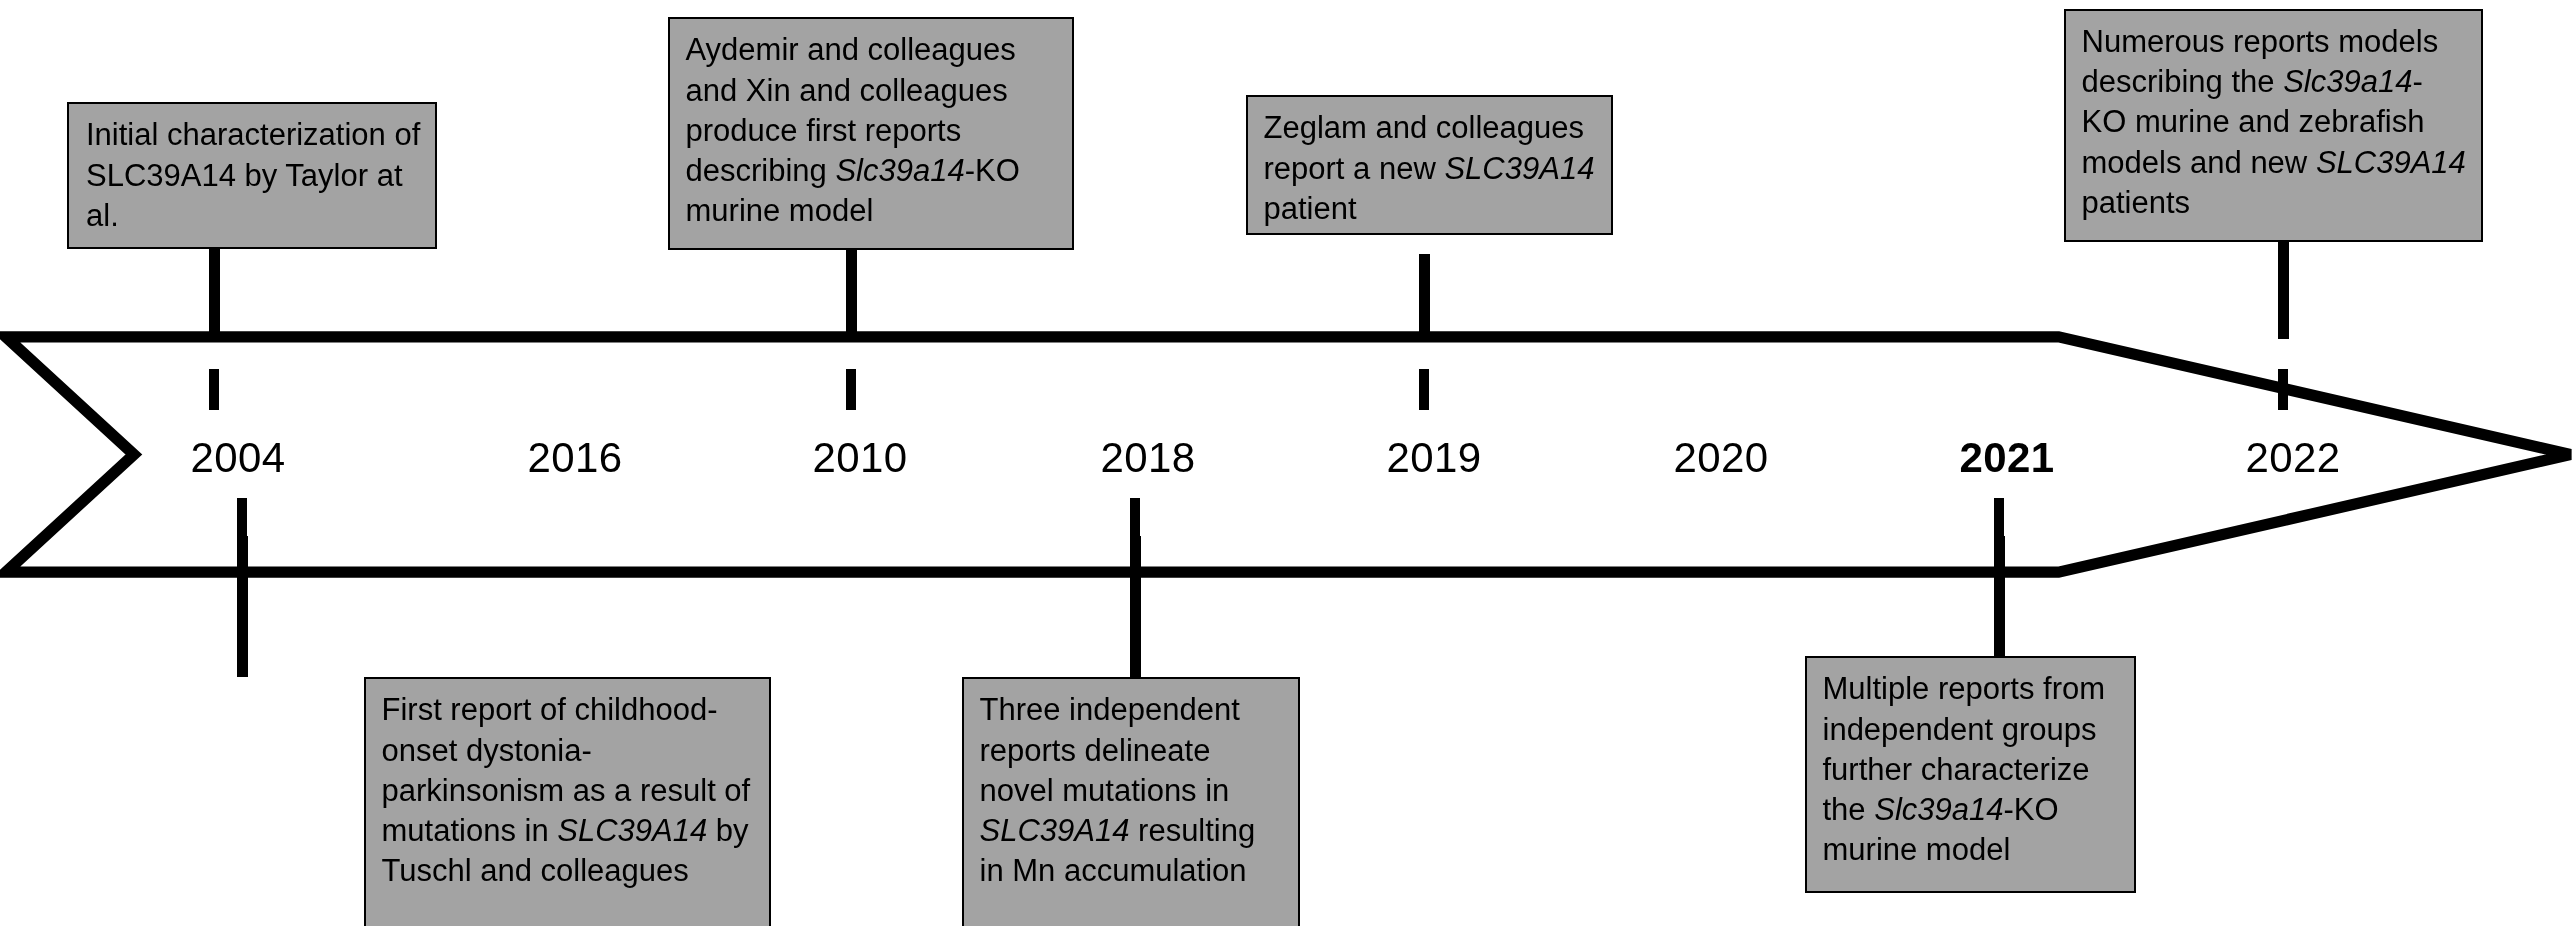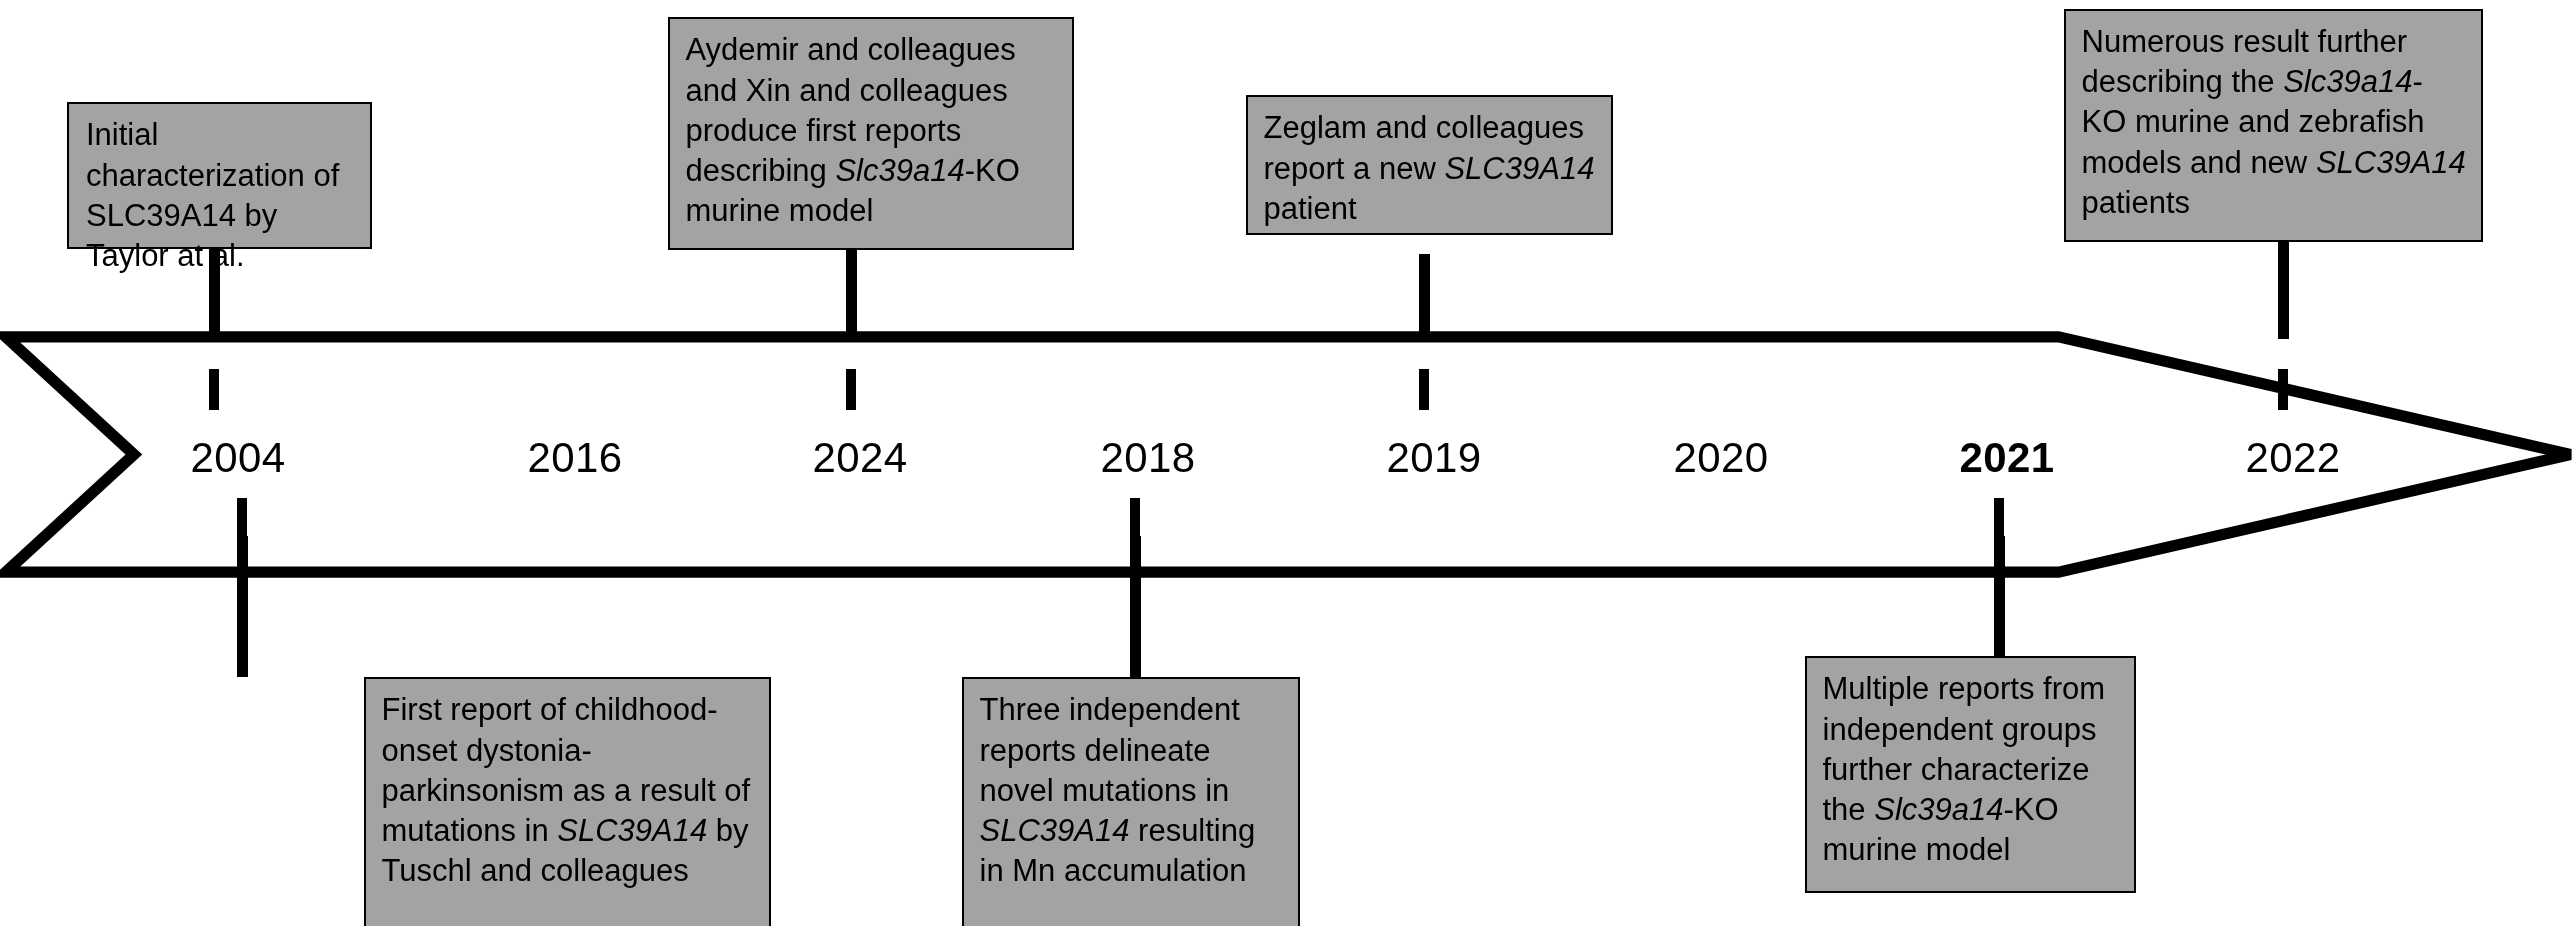--- a/index.html
+++ b/index.html
@@ -94,50 +94,50 @@
   <div class="year-tick up" style="left:209px;"></div>
   <div class="year-tick down" style="left:237px;"></div>
   <div class="year-tick up" style="left:846px;"></div>
   <div class="year-tick down" style="left:1130px;"></div>
   <div class="year-tick up" style="left:1419px;"></div>
   <div class="year-tick down" style="left:1994px;"></div>
   <div class="year-tick up" style="left:2278px;"></div>
 
   <div class="year-label" style="left:238px;">2004</div>
   <div class="year-label" style="left:575px;">2016</div>
-  <div class="year-label" style="left:860px;">2024</div>
+  <div class="year-label" style="left:860px;">2010</div>
   <div class="year-label" style="left:1148px;">2018</div>
   <div class="year-label" style="left:1434px;">2019</div>
   <div class="year-label" style="left:1721px;">2020</div>
   <div class="year-label" style="left:2007px;font-weight:bold;">2021</div>
   <div class="year-label" style="left:2293px;">2022</div>
 
   <div class="stem" style="left:209px;  top:248px; height:90px;"></div>
   <div class="stem" style="left:846px; top:248px; height:90px;"></div>
   <div class="stem" style="left:1419px; top:254px; height:85px;"></div>
   <div class="stem" style="left:2278px; top:240px; height:99px;"></div>
 
   <div class="stem" style="left:237px;  top:536px; height:141px;"></div>
   <div class="stem" style="left:1130px; top:536px; height:141px;"></div>
   <div class="stem" style="left:1994px; top:536px; height:141px;"></div>
 
-  <div class="event-box" style="left:67px; top:102px; width:305px; height:147px;padding-left:17px;">
+  <div class="event-box" style="left:67px; top:102px; width:370px; height:147px;padding-left:17px;">
     <span class="txt"><span>Initial characterization of SLC39A14 by Taylor at al.</span></span>
   </div>
 
   <div class="event-box" style="left:668px; top:17px; width:406px; height:233px;">
     <span class="txt"><span>Aydemir and colleagues and Xin and colleagues produce first reports describing </span><i>Slc39a14</i><span>-KO murine model</span></span>
   </div>
 
   <div class="event-box" style="left:1246px; top:95px; width:367px; height:140px;">
     <span class="txt"><span>Zeglam and colleagues report a new </span><i>SLC39A14</i><span> patient</span></span>
   </div>
 
   <div class="event-box" style="left:2064px; top:8.5px; width:419px; height:233px;">
-    <span class="txt"><span>Numerous result further describing the </span><i>Slc39a14</i><span>-KO murine and zebrafish models and new </span><i>SLC39A14</i><span> patients</span></span>
+    <span class="txt"><span>Numerous reports models describing the </span><i>Slc39a14</i><span>-KO murine and zebrafish models and new </span><i>SLC39A14</i><span> patients</span></span>
   </div>
 
   <div class="event-box" style="left:364px; top:677px; width:407px; height:306px;">
     <span class="txt"><span>First report of childhood-onset dystonia-parkinsonism as a result of mutations in </span><i>SLC39A14</i><span> by Tuschl and colleagues</span></span>
   </div>
 
   <div class="event-box" style="left:962px; top:677px; width:338px; height:290px;">
     <span class="txt"><span>Three independent reports delineate novel mutations in </span><i>SLC39A14</i><span> resulting in Mn accumulation</span></span>
   </div>
 

